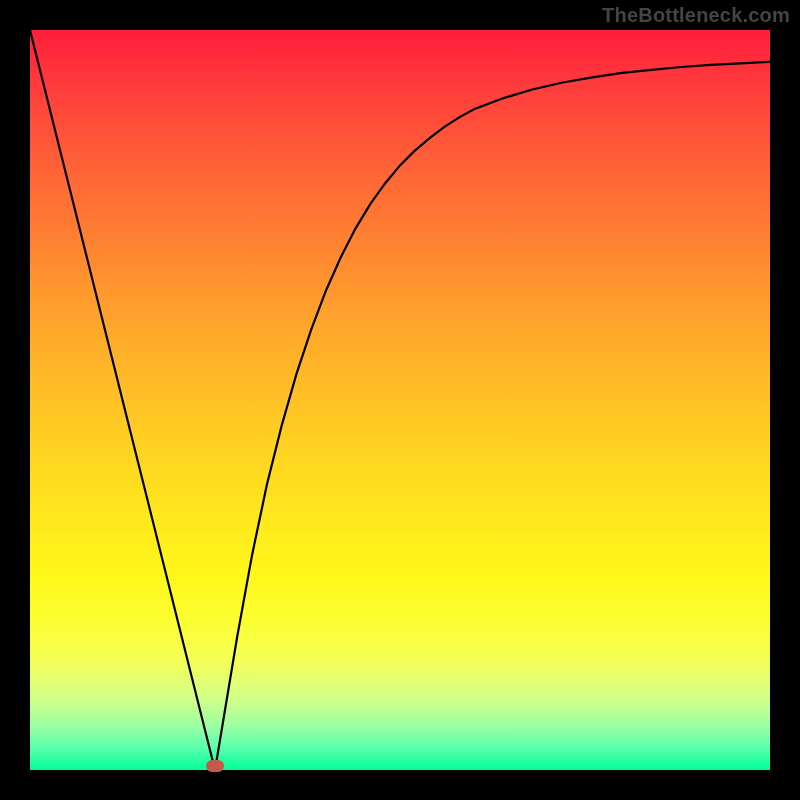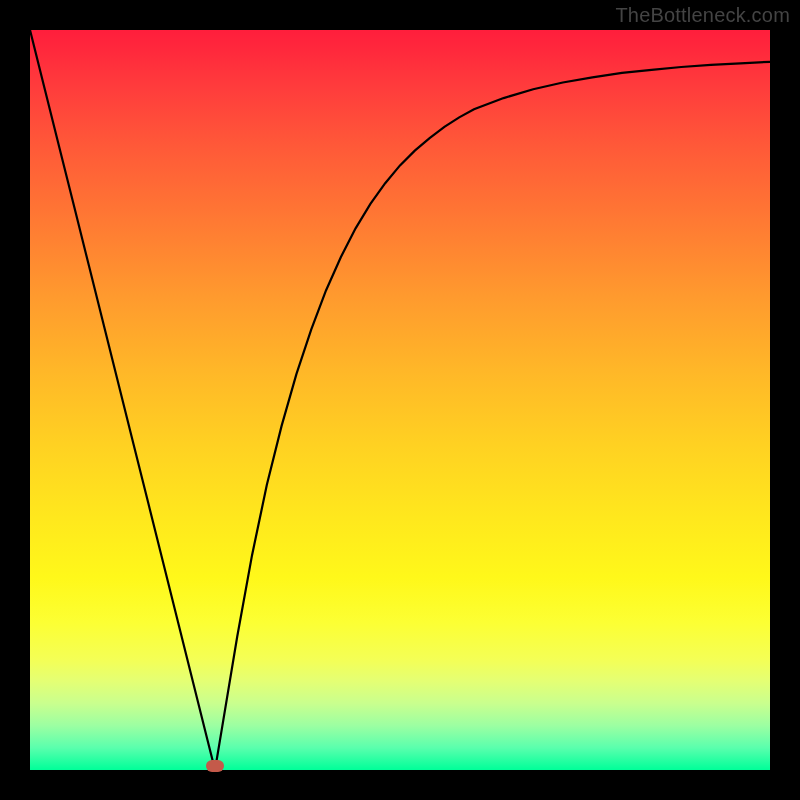--- a/index.html
+++ b/index.html
@@ -16,21 +16,21 @@
     width: 800px;
     height: 800px;
     background: #000;
   }
   .watermark {
     position: absolute;
     top: 4px;
     right: 10px;
     color: #444;
     font-size: 20px;
-    font-weight: 400;
+    font-weight: 700;
     letter-spacing: 0.2px;
     z-index: 30;
     pointer-events: none;
   }
   .plot-area {
     position: absolute;
     left: 30px;
     top: 30px;
     width: 740px;
     height: 740px;

